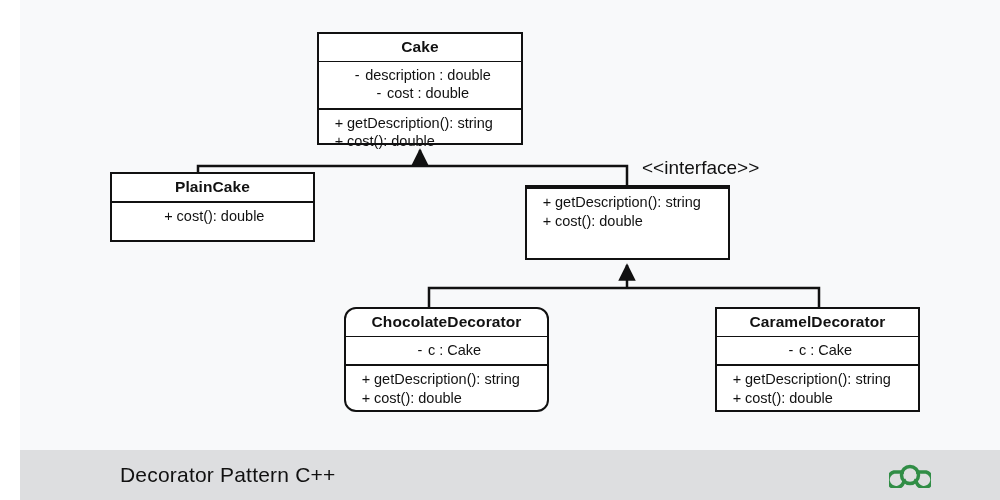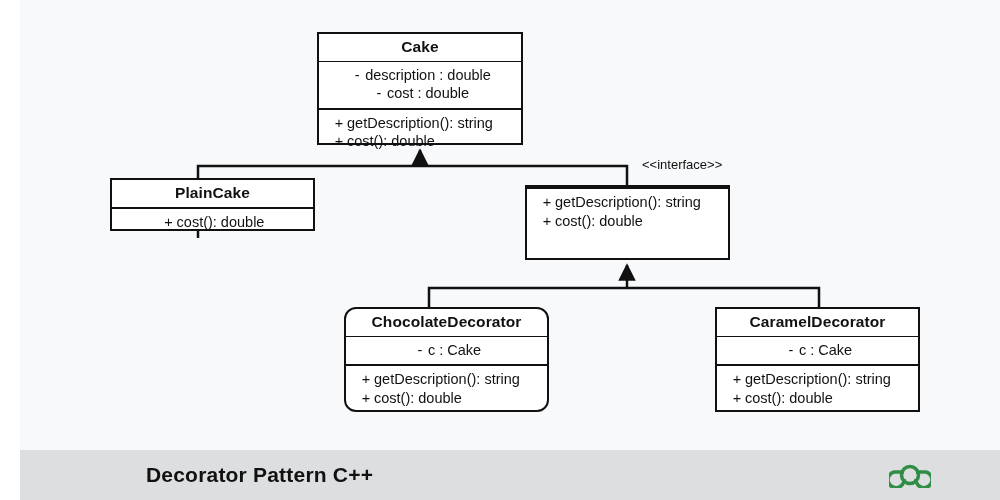--- a/index.html
+++ b/index.html
@@ -84,42 +84,42 @@
   .rows-left {
     display: flex;
     flex-direction: column;
     align-items: flex-start;
     padding-left: 12px;
   }
 
   
   .stereotype {
     position: absolute;
-    font-size: 13px;
+    font-size: 19px;
     color: #111111;
     white-space: nowrap;
     z-index: 6;
   }
 
   
   #footer-bar {
     position: absolute;
     left: 0;
     top: 450px;
     width: 1000px;
     height: 50px;
     background: #dddee0;
     display: flex;
     align-items: center;
   }
   #footer-title {
     position: absolute;
-    left: 126px;
+    left: 100px;
     font-size: 21px;
-    font-weight: bold;
+    font-weight: normal;
     color: #111111;
     letter-spacing: 0.2px;
     white-space: nowrap;
   }
   #footer-logo {
     position: absolute;
     left: 868px;
     top: 9px;
     width: 44px;
     height: 32px;
@@ -170,21 +170,21 @@
           <span class="vis">+</span>
           <span class="sig">getDescription(): string</span>
         </div>
         <div class="uml-row">
           <span class="vis">+</span>
           <span class="sig">cost(): double</span>
         </div>
       </div>
     </div>
 
-    <div class="uml-class" style="left:90px; top:178px; width:205px; height:53px;">
+    <div class="uml-class" style="left:90px; top:172px; width:205px; height:70px;">
       <div class="uml-name">PlainCake</div>
       <div class="uml-compartment rows-center">
         <div class="uml-row">
           <span class="vis">+</span>
           <span class="sig">cost(): double</span>
         </div>
       </div>
     </div>
 
     <div class="stereotype" style="left:622px; top:157px;">&lt;&lt;interface&gt;&gt;</div>

